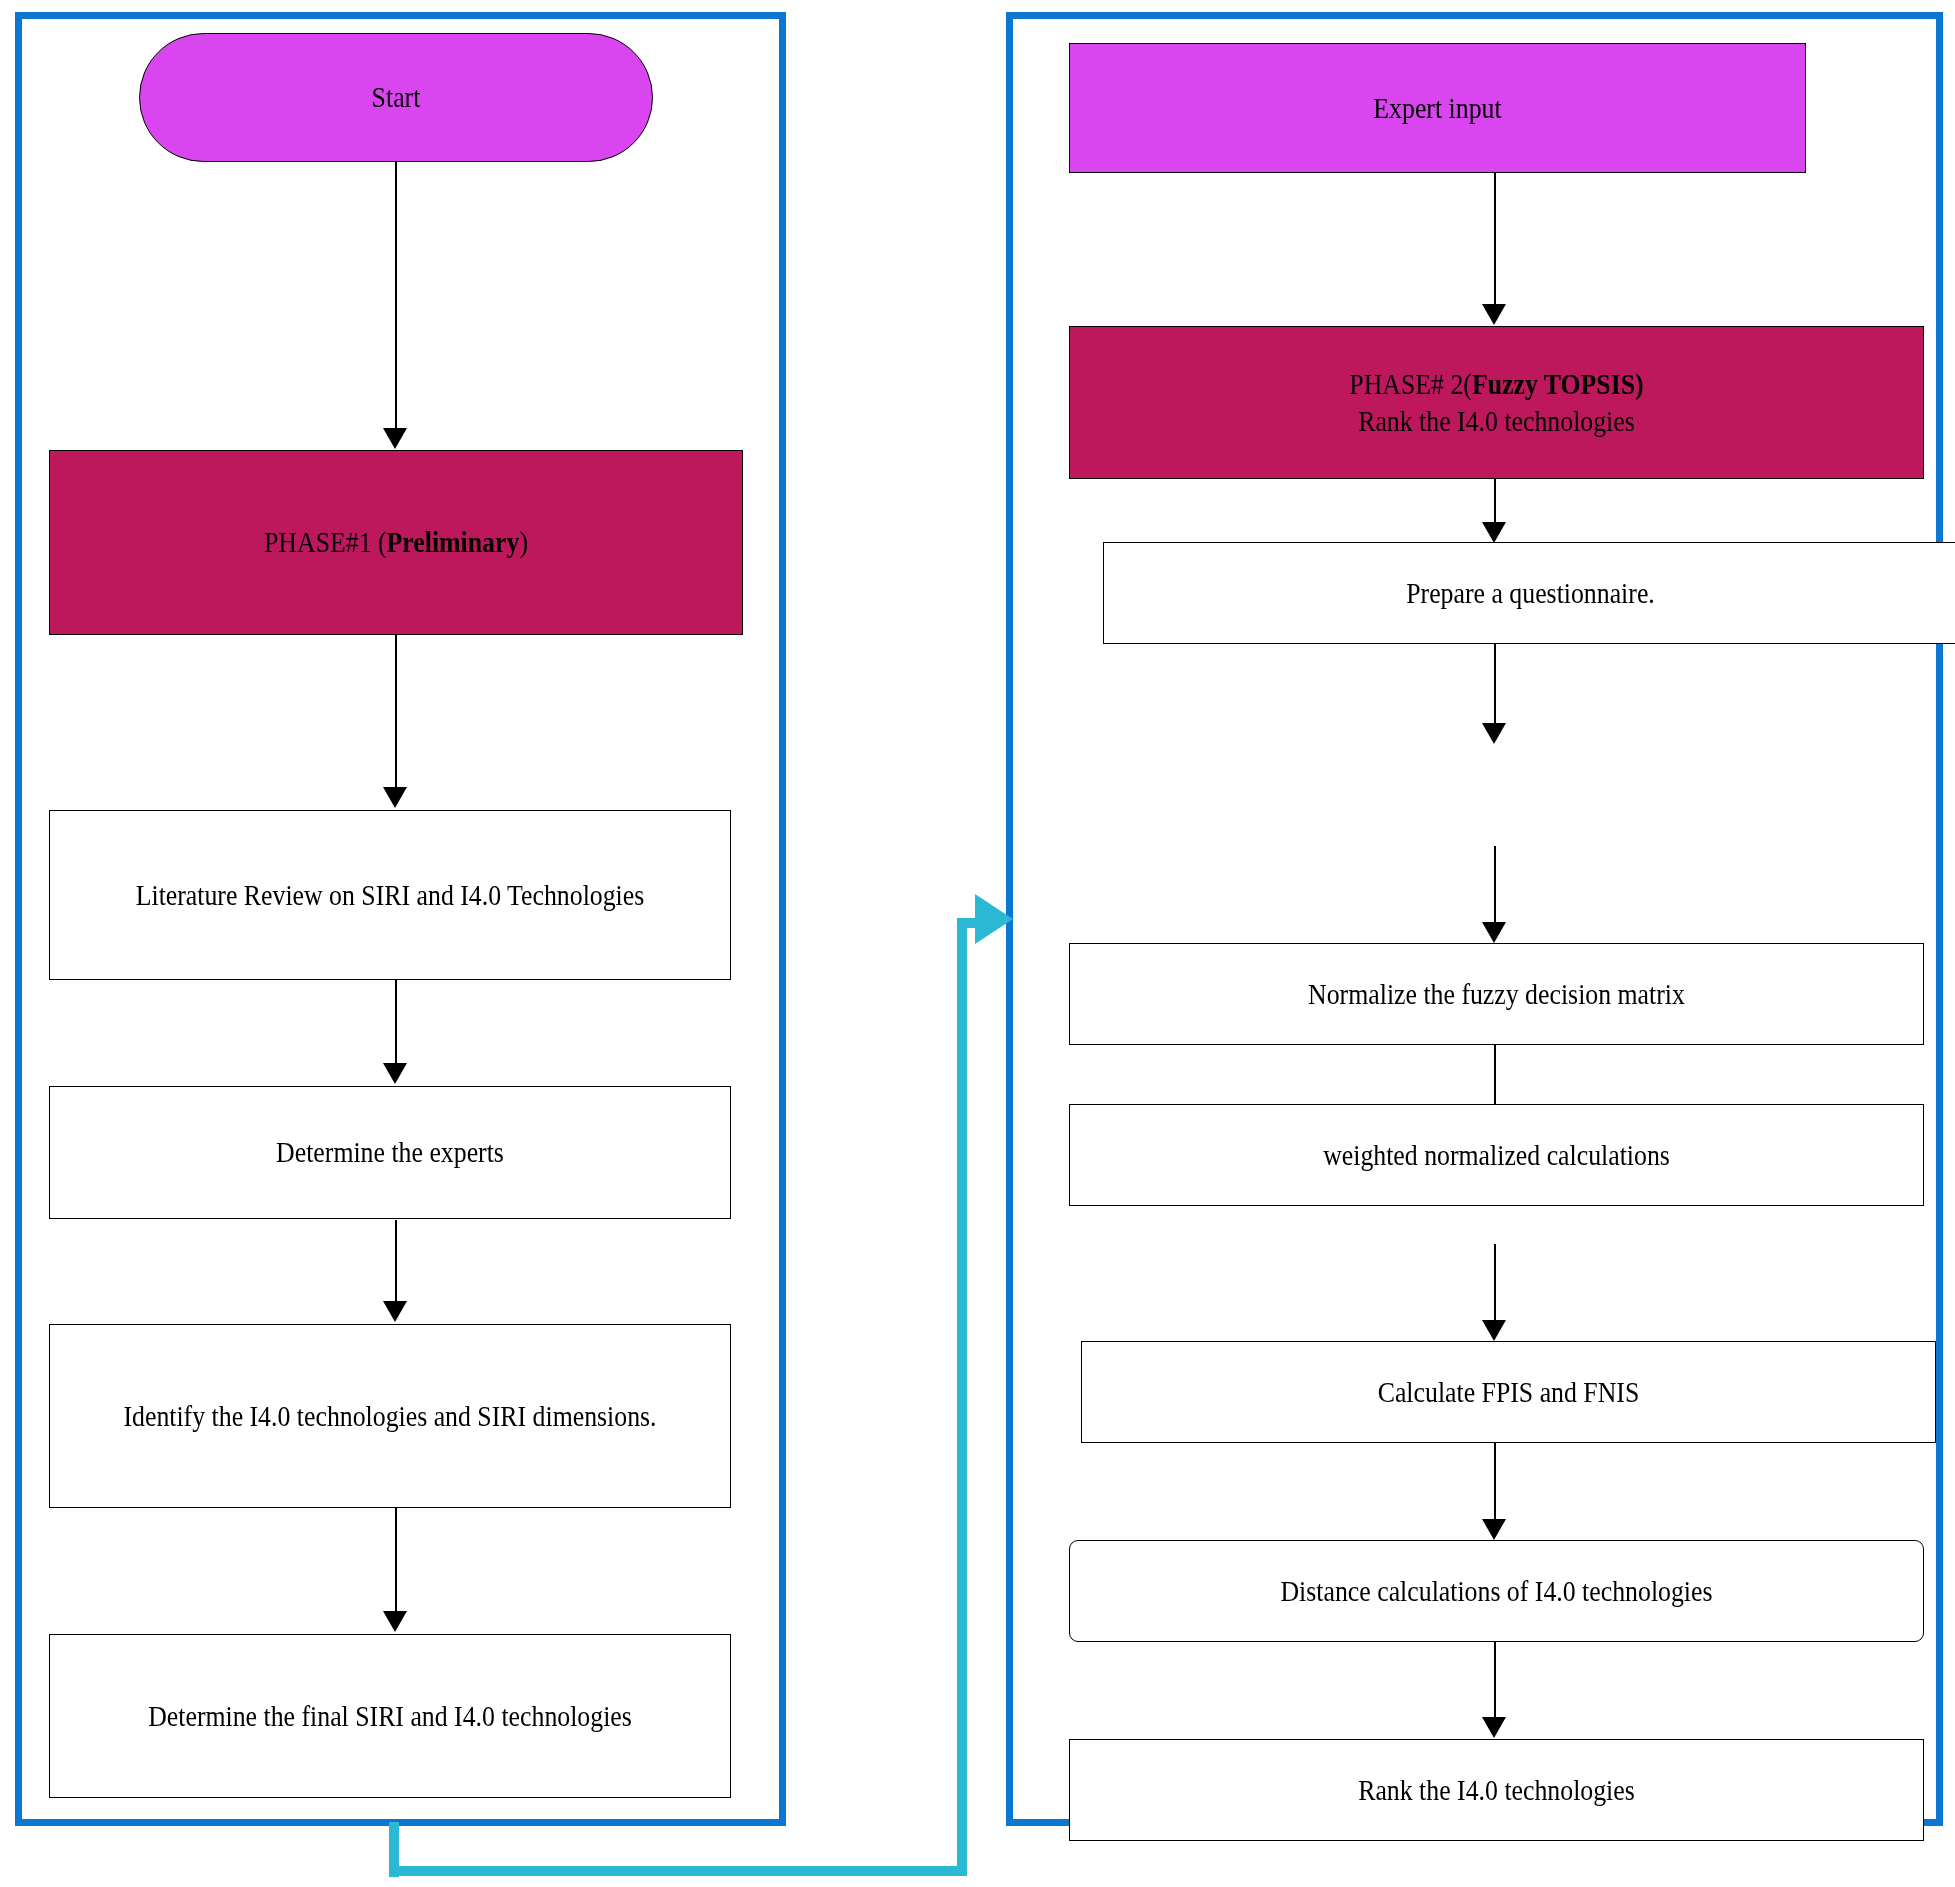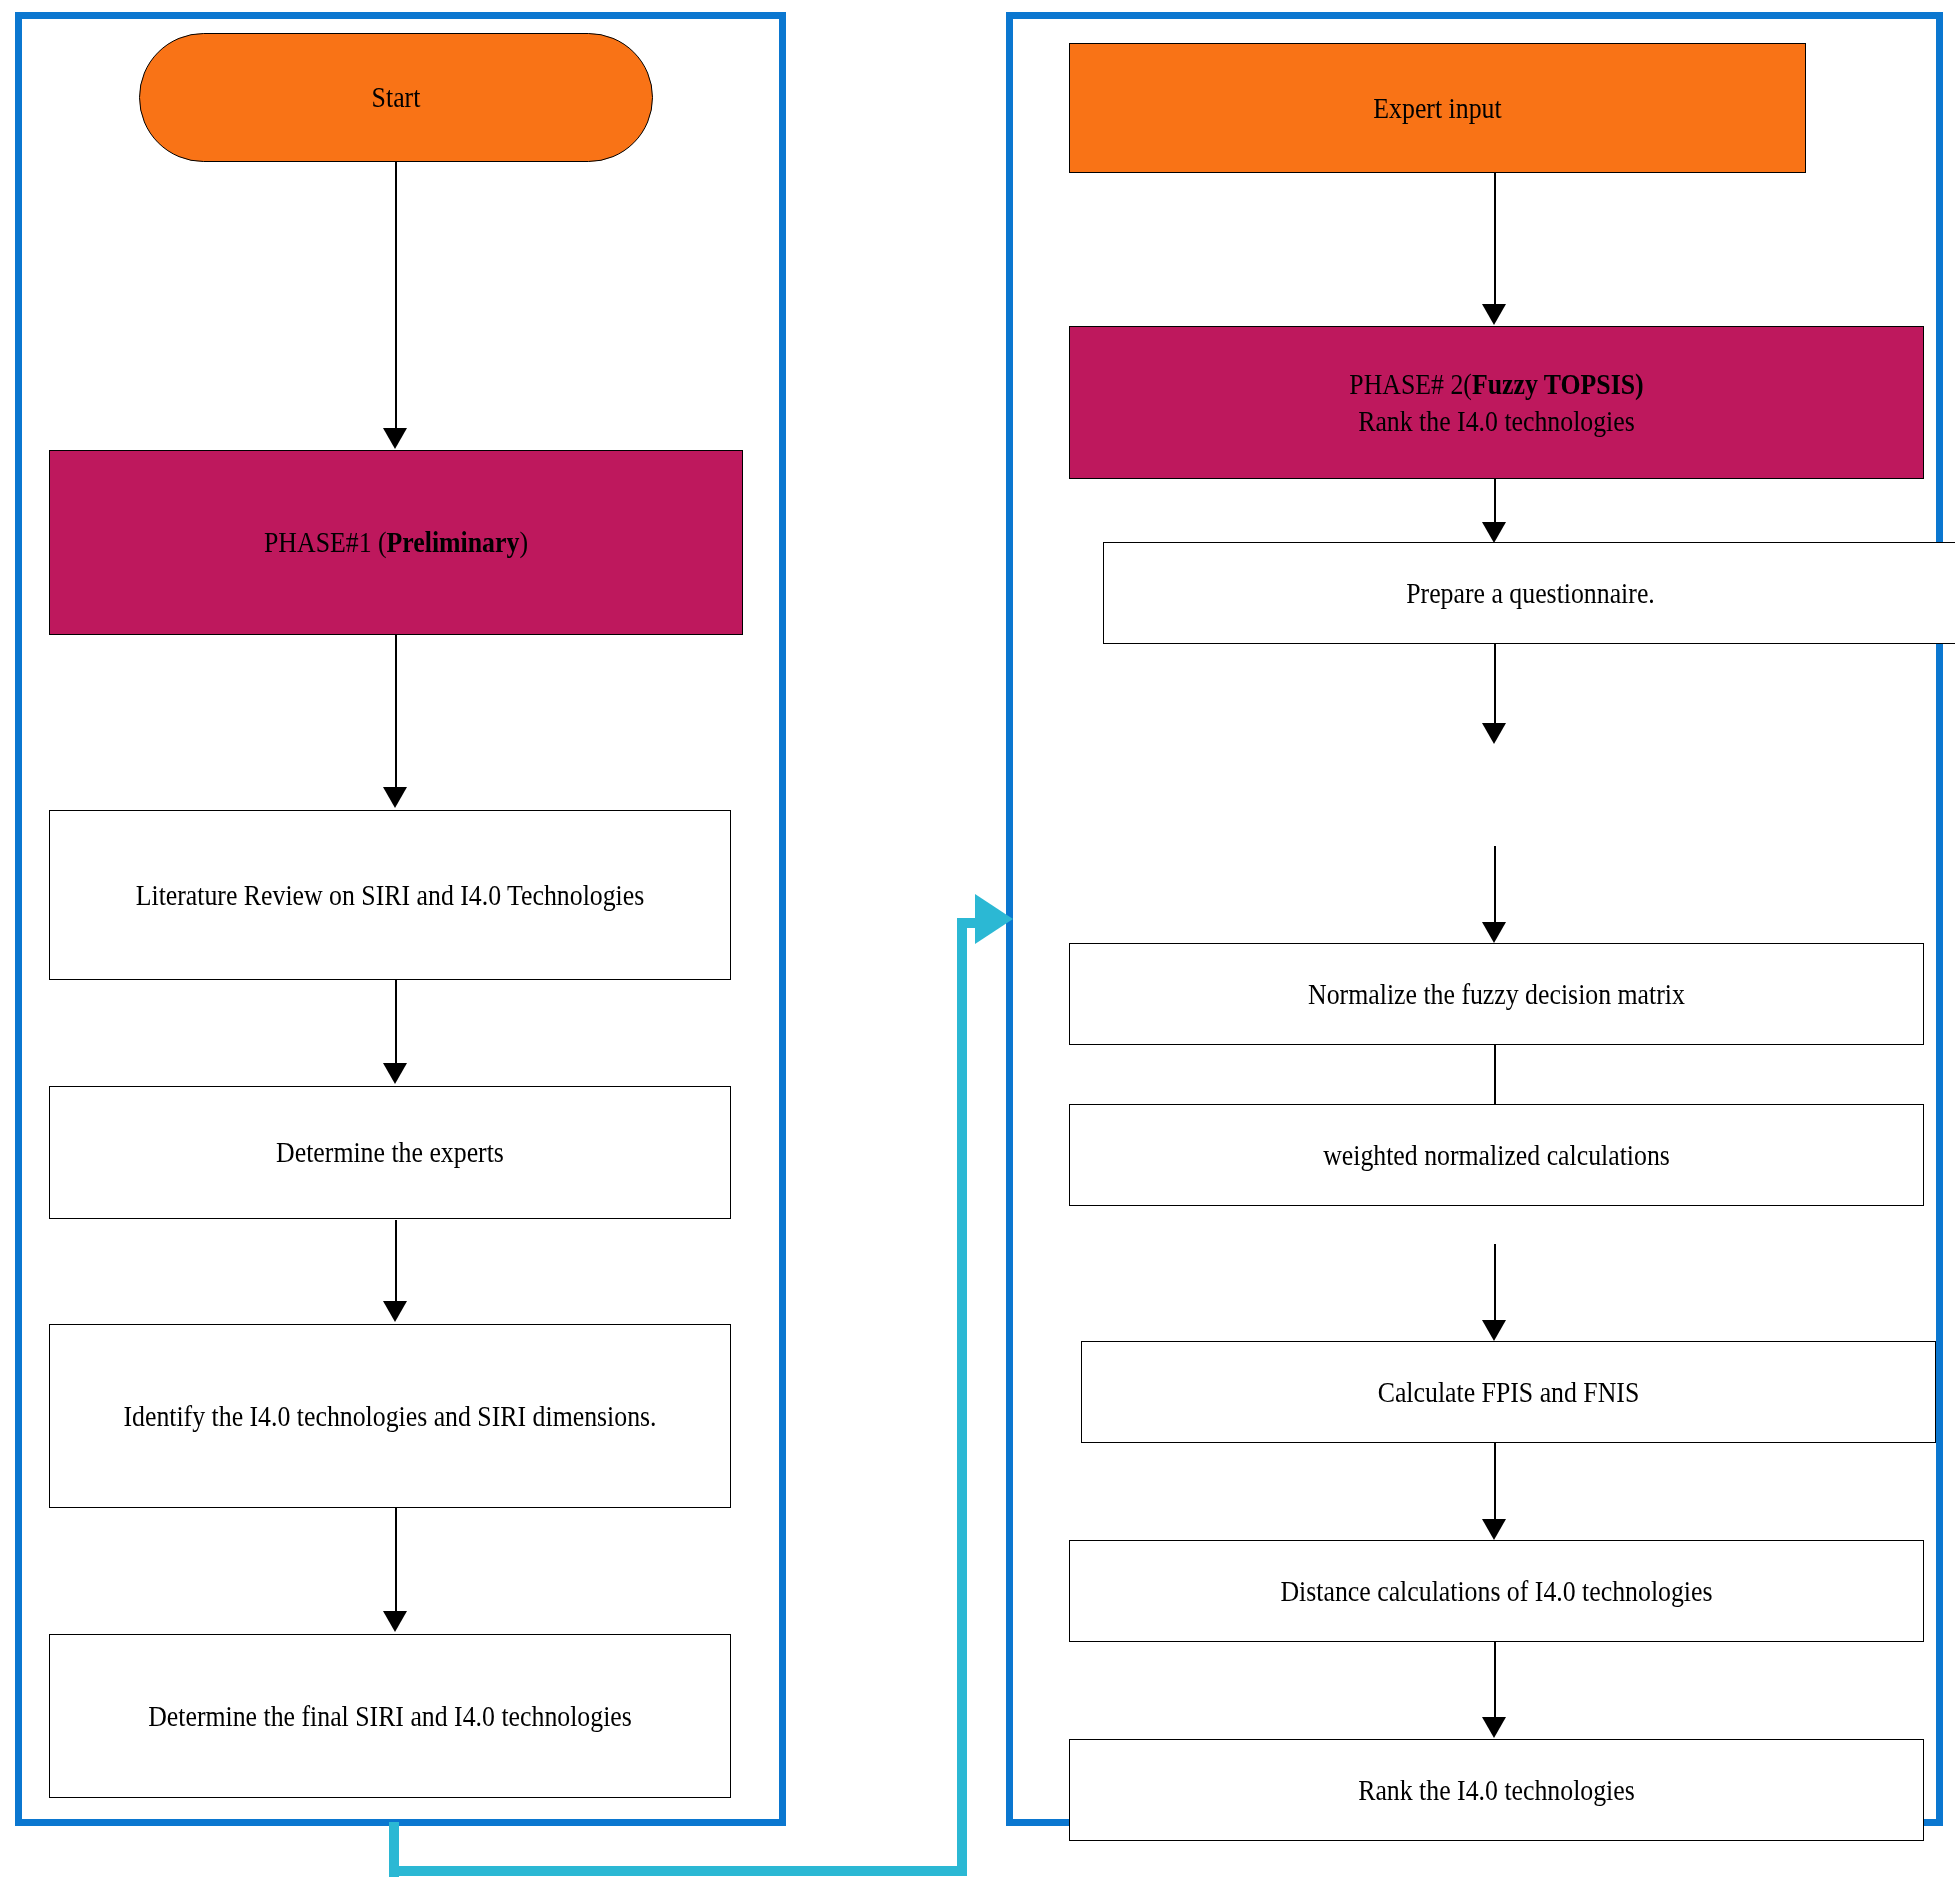--- a/index.html
+++ b/index.html
@@ -11,21 +11,21 @@
   .panel{position:absolute;border:7px solid #0B77D0;background:transparent;box-sizing:border-box;}
   #panel-left {left:15.3px;  top:11.6px; width:771px; height:1814px;}
   #panel-right{left:1006px;top:11.6px; width:937px; height:1814px;}
 
   
   .node{position:absolute;box-sizing:border-box;border:1.9px solid #000;
         background:#ffffff;display:flex;align-items:center;justify-content:center;
         text-align:center;line-height:1.22;}
   .node .txt{display:block;width:100%;padding:0 8.3px;
              font-size:30px;transform:scaleX(0.86);transform-origin:center;}
-  .pink {background:#f97316;}
+  .pink {background:#d946ef;}
   .green{background:#be185d;}
   .round{border-radius:93px;}
   .b{font-weight:bold;}
 
   
   .vline{position:absolute;width:1.9px;background:#000;}
   .vhead{position:absolute;width:0;height:0;
          border-left:12px solid transparent;border-right:12px solid transparent;
          border-top:21px solid #000;}
 
@@ -114,21 +114,21 @@
   </div>
   <div class="vline" style="left:1494px;top:1244px;height:80px;"></div>
   <div class="vhead" style="left:1482px;top:1320px;"></div>
 
   <div class="node" style="left:1069px;top:1341px;width:855px;height:102px;margin-left:12px;">
     <span class="txt">Calculate FPIS and FNIS</span>
   </div>
   <div class="vline" style="left:1494px;top:1443px;height:79px;"></div>
   <div class="vhead" style="left:1482px;top:1519px;"></div>
 
-  <div class="node" style="left:1069px;top:1540px;width:855px;height:102px;">
+  <div class="node" style="left:1069px;top:1540px;width:855px;height:102px;border-radius:9px;">
     <span class="txt">Distance calculations of I4.0 technologies</span>
   </div>
   <div class="vline" style="left:1494px;top:1642px;height:79px;"></div>
   <div class="vhead" style="left:1482px;top:1717px;"></div>
 
   <div class="node" style="left:1069px;top:1739px;width:855px;height:102px;">
     <span class="txt">Rank the I4.0 technologies</span>
   </div>
 
   <div class="cy cy-v1"></div>

